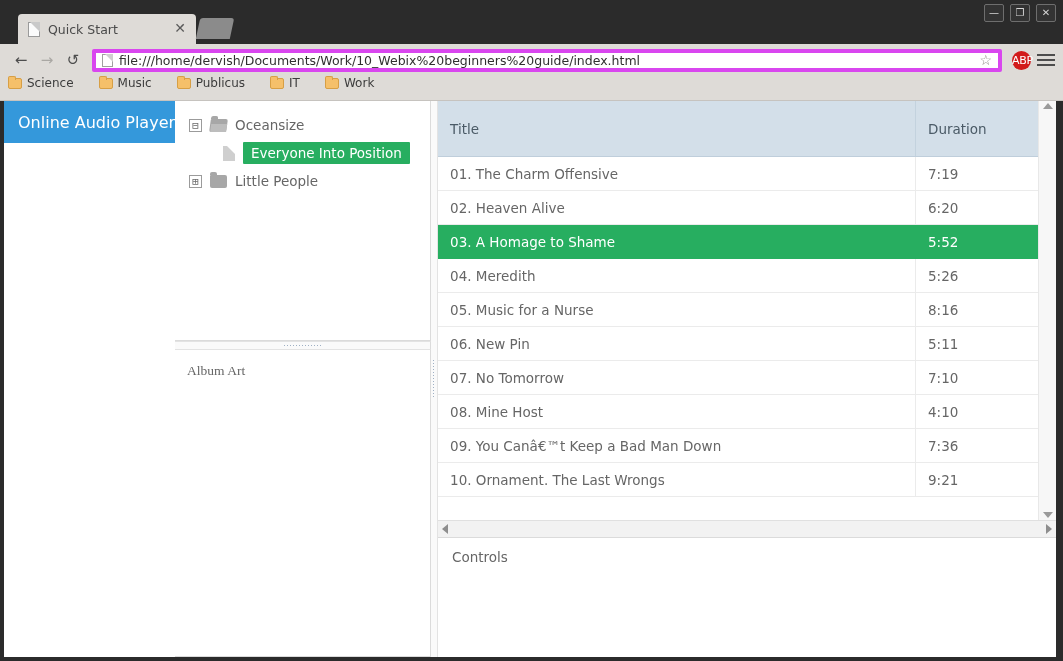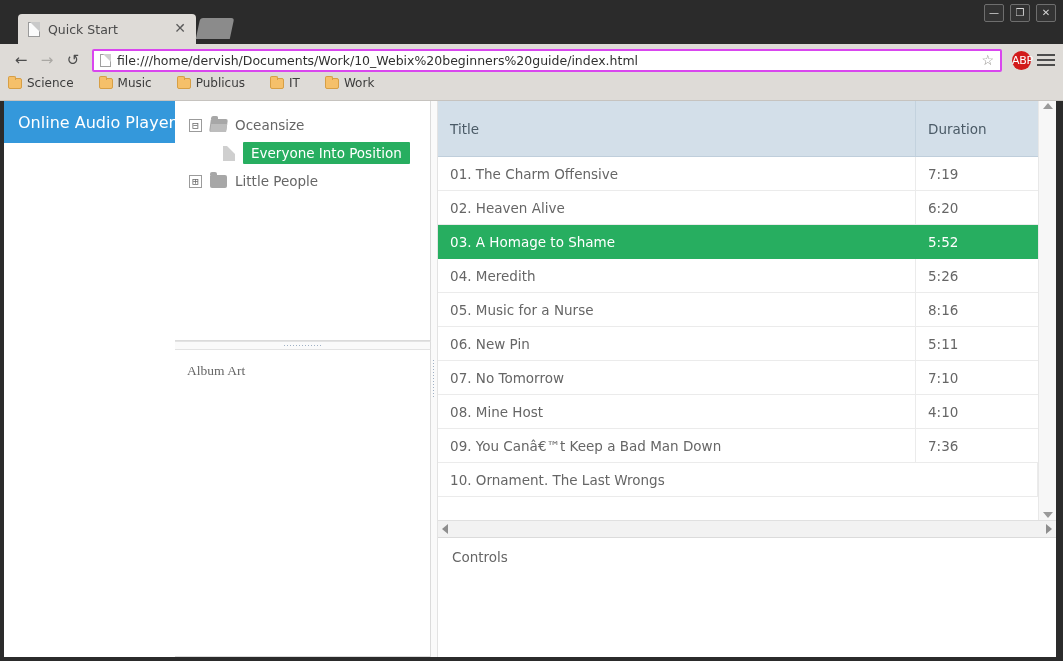--- a/index.html
+++ b/index.html
@@ -119,21 +119,21 @@
     display: flex; align-items: center; justify-content: center;
     font-size: 15px;
     color: #4d4d4d;
     cursor: pointer;
   }
   .navbtn.disabled { color: #aaa8a4; }
   .urlbox {
     flex: 1 1 auto;
     height: 23px;
     background: #ffffff;
-    border: 2px solid #d946ef;
+    border: 4px solid #d946ef;
     border-radius: 2px;
     display: flex;
     align-items: center;
     padding: 0 6px;
     margin: 0 4px 0 6px;
   }
   .url-favicon {
     width: 11px; height: 13px;
     background: #fff;
     border: 1px solid #a0a0a0;
@@ -616,20 +616,21 @@
                 <div class="grow">
                   <div class="gcell title-col">08. Mine Host</div>
                   <div class="gcell dur-col">4:10</div>
                 </div>
                 <div class="grow">
                   <div class="gcell title-col">09. You Canâ€™t Keep a Bad Man Down</div>
                   <div class="gcell dur-col">7:36</div>
                 </div>
                 <div class="grow">
                   <div class="gcell title-col">10. Ornament. The Last Wrongs</div>
+                  <div class="gcell dur-col">9:21</div>
                 </div>
               </div>
             </div>
 
             <div class="vscroll">
               <span class="arrow-up"></span>
               <span class="arrow-down"></span>
             </div>
           </div>
 

